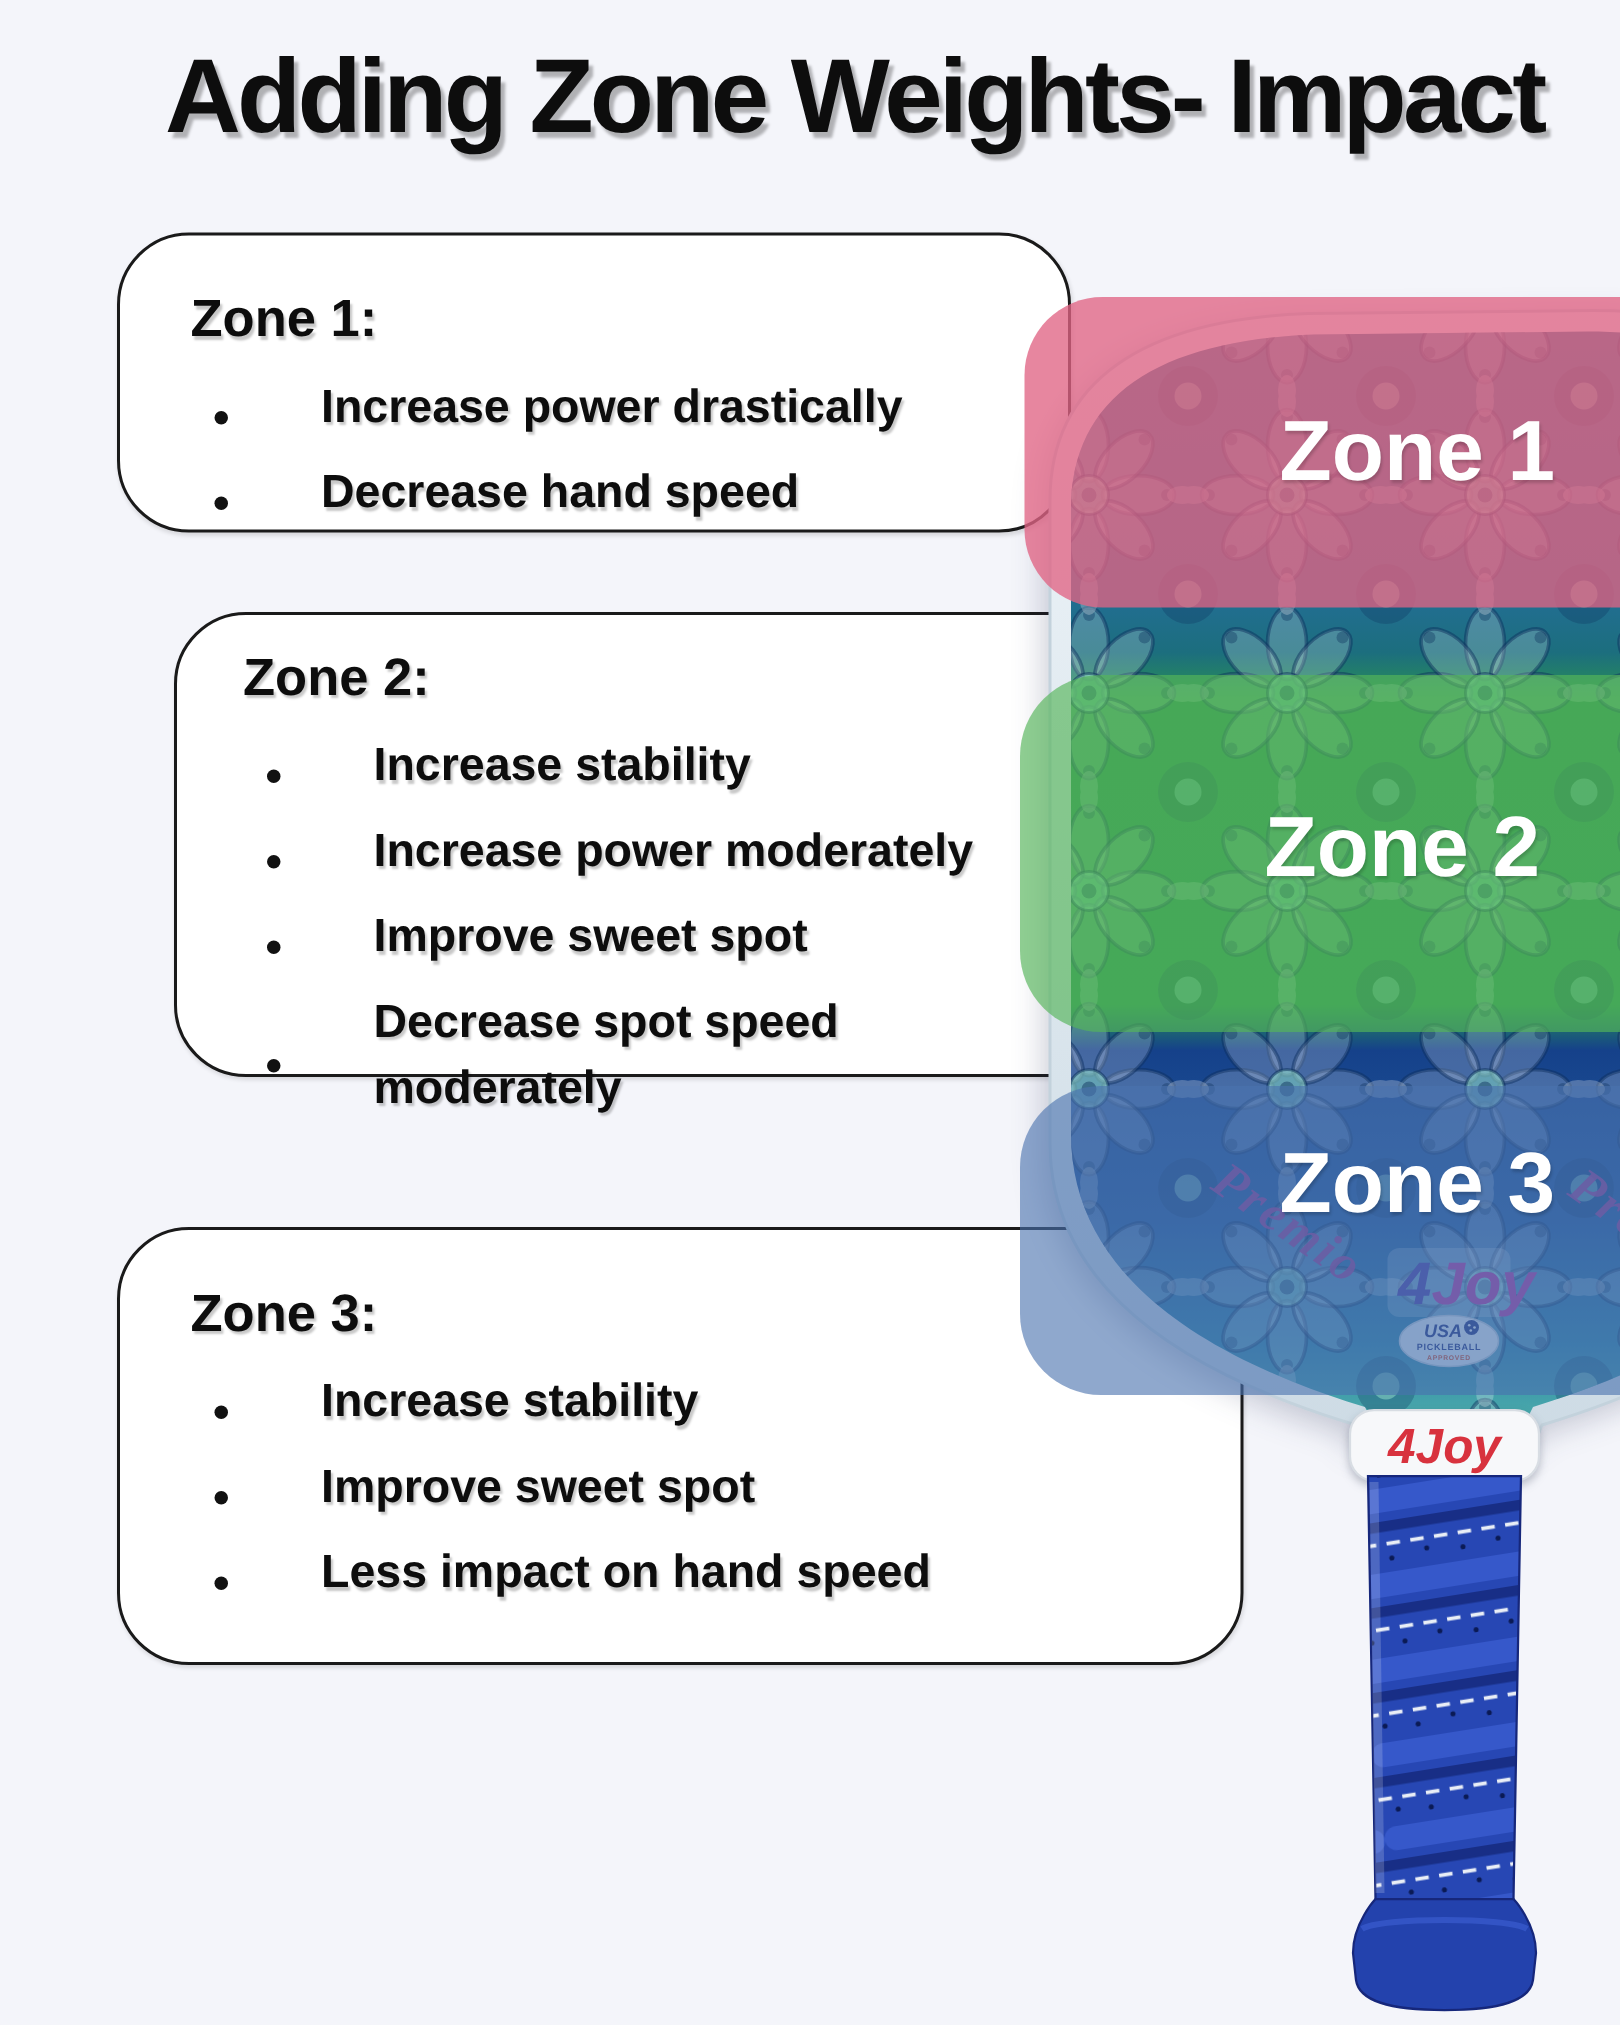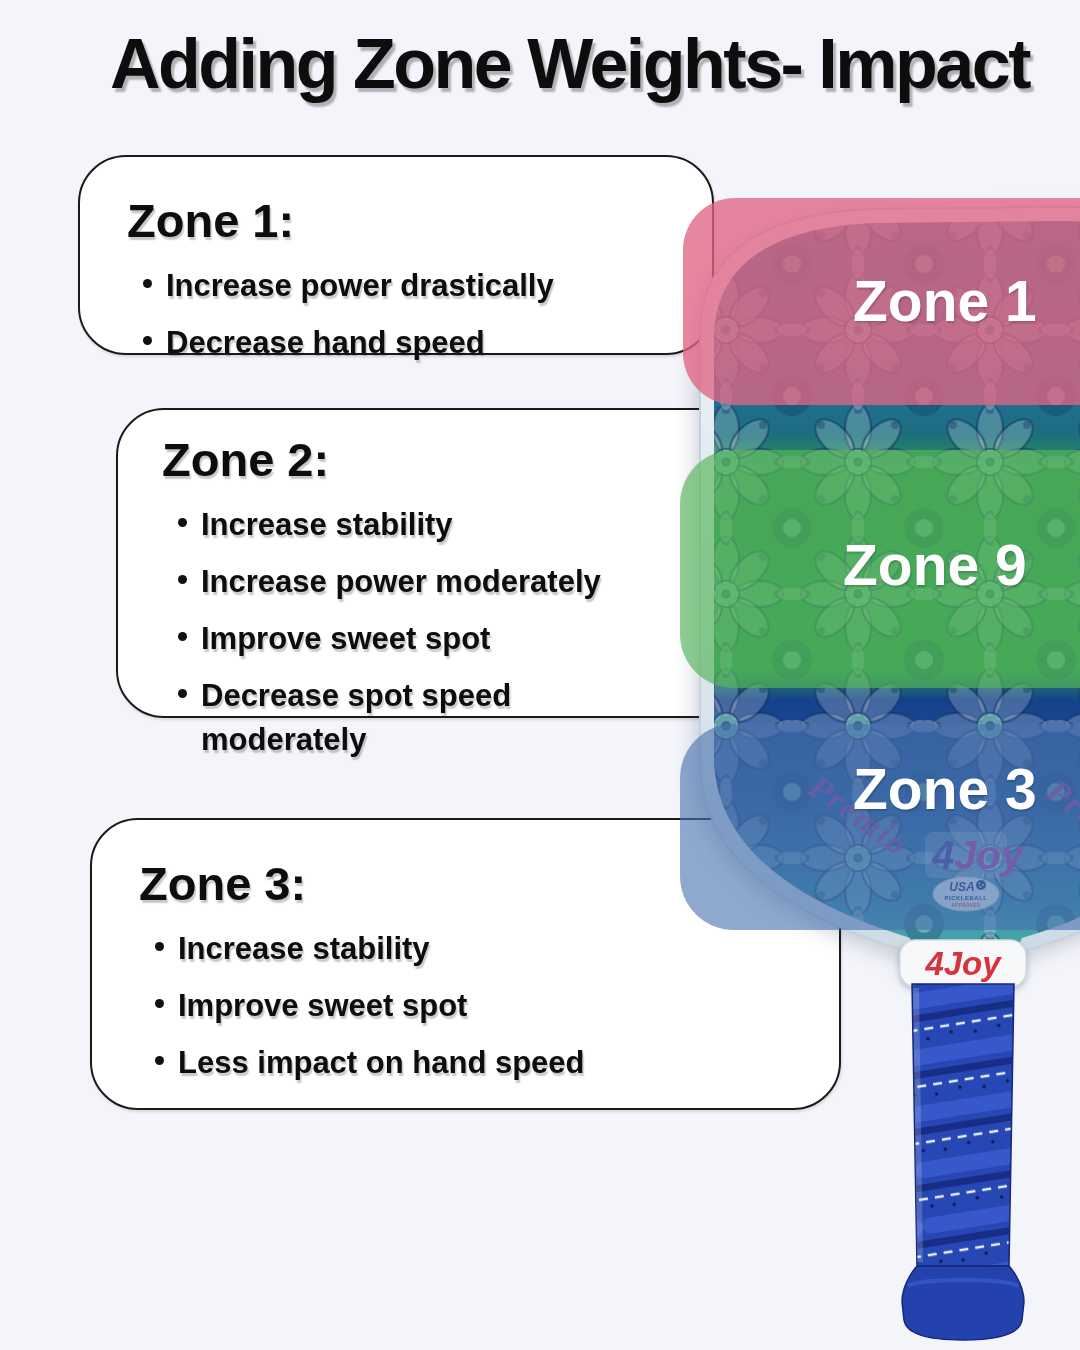--- a/index.html
+++ b/index.html
@@ -14,27 +14,27 @@
     text-shadow:3px 4px 2px rgba(0,0,0,0.28);white-space:nowrap;
   }
   
   .card{
     position:absolute;background:#ffffff;border:2px solid #1a1a1a;
     border-radius:48px;box-sizing:border-box;z-index:1;
     box-shadow:1px 2px 3px rgba(0,0,0,0.12);
   }
   .card1{left:78px;top:155px;width:636px;height:200px;padding:36px 30px 0 47px;}
   .card2{left:68px;top:408px;width:648px;height:310px;padding:22px 30px 0 44px;margin-left:48px;}
-  .card3{left:90px;top:818px;width:751px;height:292px;padding:36px 30px 16px 47px;}
+  .card3{left:78px;top:818px;width:751px;height:292px;padding:36px 30px 16px 47px;}
   .card-heading{
-    font-size:47px;font-weight:800;color:#0d0d0d;
+    font-size:35px;font-weight:800;color:#0d0d0d;
     text-shadow:1.5px 2.5px 1.5px rgba(0,0,0,0.22);margin-bottom:16px;
   }
   ul.bullets{list-style:none;margin:0;padding:0 0 0 16px;}
-  ul.bullets li{display:flex;align-items:flex-start;margin-bottom:13px;}
+  ul.bullets li{display:flex;align-items:center;margin-bottom:13px;gap:48px;}
   .dot{
     flex:0 0 auto;width:9px;height:9px;border-radius:50%;background:#111;
     margin:15px 14px 0 0;
   }
   .btext{
     font-size:31px;font-weight:700;line-height:1.42;color:#0d0d0d;
     text-shadow:1.5px 2.5px 1.5px rgba(0,0,0,0.22);max-width:460px;
   }
   
   svg.paddle{position:absolute;left:0;top:0;z-index:2;}
@@ -243,19 +243,19 @@
                L 1022 1320 C 1020 1334 1000 1340 963 1340 C 926 1340 906 1334 904 1320 Z" fill="#2342ad" stroke="#16277b" stroke-width="1.5"></path>
       <path d="M 908 1286 C 920 1278 1006 1278 1018 1286" stroke="#3a5ccf" stroke-width="4" fill="none" opacity="0.7"></path>
       <path d="M 916 988 L 920 1262" stroke="rgba(255,255,255,0.18)" stroke-width="6" fill="none"></path>
     </g>
   </svg>
 
   <div class="overlay oz1">
     <span class="zlabel zl1">Zone 1</span>
   </div>
   <div class="overlay oz2">
-    <span class="zlabel zl2">Zone 9</span>
+    <span class="zlabel zl2">Zone 2</span>
   </div>
   <div class="overlay oz3">
     <span class="zlabel zl3">Zone 3</span>
   </div>
 
 </div>
 
 </body></html>

